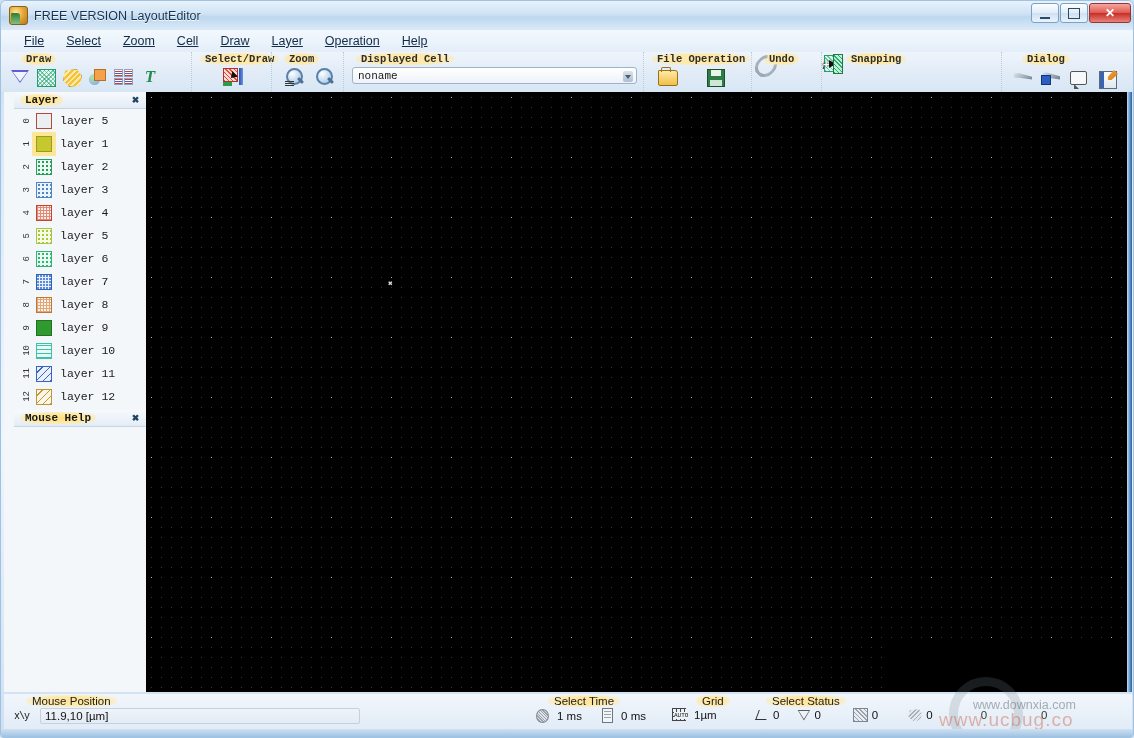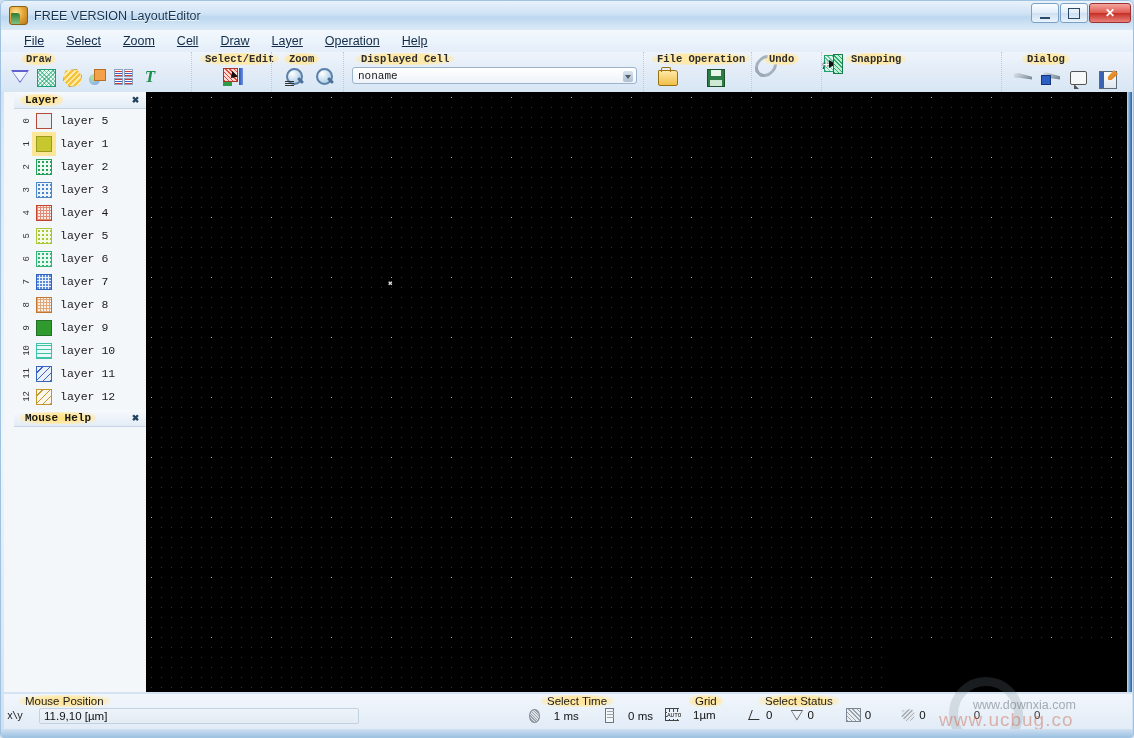--- a/index.html
+++ b/index.html
@@ -252,28 +252,28 @@
   .canvas-right-edge{
     position:absolute;left:1126px;top:91px;width:5px;height:600px;
     background:linear-gradient(to right,#c9dcee,#7aa9d8 40%,#2a5f9e);
   }
   
   .statusbar{
     position:absolute;left:3px;top:693px;width:1128px;height:35px;
     background:linear-gradient(to bottom,#f1f6fb,#e2ecf7);
     display:flex;align-items:flex-start;box-sizing:border-box;
   }
-  .sb-group{position:relative;height:33px;display:flex;flex-direction:column;padding:0 3px;box-sizing:border-box;}
+  .sb-group{position:relative;height:33px;display:flex;flex-direction:column;padding:0 10px;box-sizing:border-box;}
   .sb-label{
     font-size:11.5px;color:#1b1b1b;margin:1px 0 0 12px;align-self:flex-start;
     padding:0 6px;border-radius:7px;
     background:radial-gradient(ellipse at center,#ffe49a 0%,#ffe9a8 50%,rgba(255,233,168,0) 86%);
     white-space:nowrap;
   }
-  .sb-body{display:flex;align-items:center;gap:14px;margin-top:1px;}
+  .sb-body{display:flex;align-items:center;gap:8px;margin-top:1px;}
   .sb-field{
     height:16px;box-sizing:border-box;border:1px solid #c3d2e1;border-radius:2px;
     background:linear-gradient(to bottom,#eef3f9,#e3ebf4);
     display:flex;align-items:center;padding:0 4px;font-size:11.5px;color:#111;white-space:nowrap;
   }
   .sb-plain{display:flex;align-items:center;gap:3px;font-size:11.5px;color:#111;white-space:nowrap;padding:0 4px;}
   .xy-ic{
     font-family:"Liberation Mono",monospace;font-size:10px;color:#111;margin-right:3px;letter-spacing:-1px;
   }
   .dot-ic{width:12px;height:12px;border-radius:50%;
@@ -377,21 +377,21 @@
                 <span></span>
               </div>
             </div>
           <div class="ic">
               <div class="ic-T">T</div>
             </div>
         </div>
       </div>
 
       <div class="tb-group" style="width:80px">
-        <div class="tb-label" style="margin-left:4px">Select/Edit</div>
+        <div class="tb-label" style="margin-left:4px">Select/Draw</div>
         <div class="tb-icons" style="padding-left:26px">
           <div class="ic">
             <div class="ic-selectedit">
                 <div class="red"></div>
                 <div class="gr"></div>
                 <div class="bl"></div>
                 <div class="cur"></div>
               </div>
           </div>
         </div>

